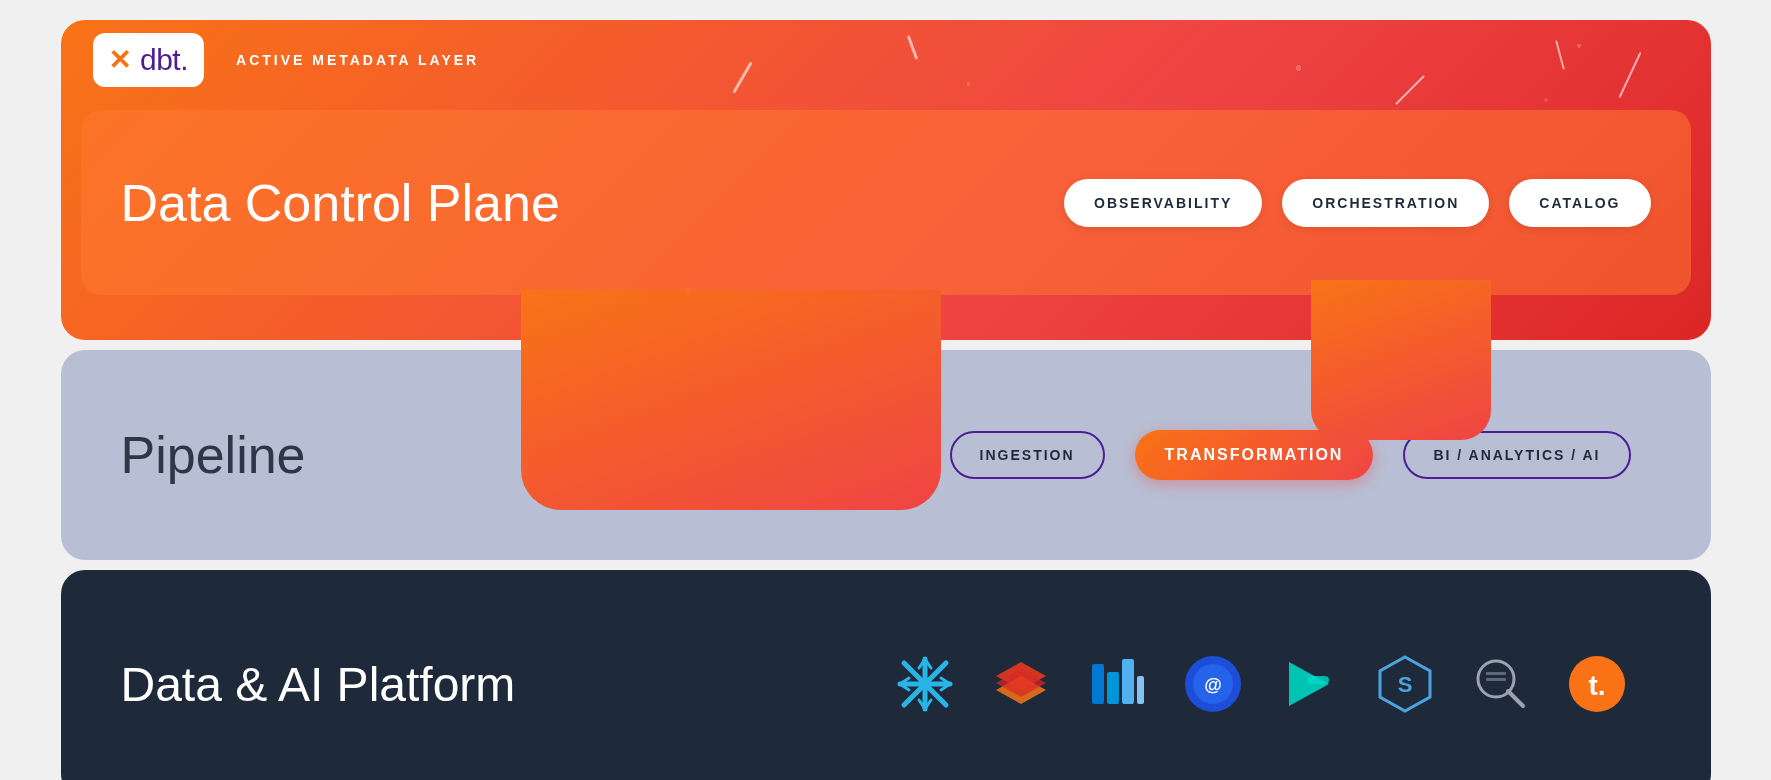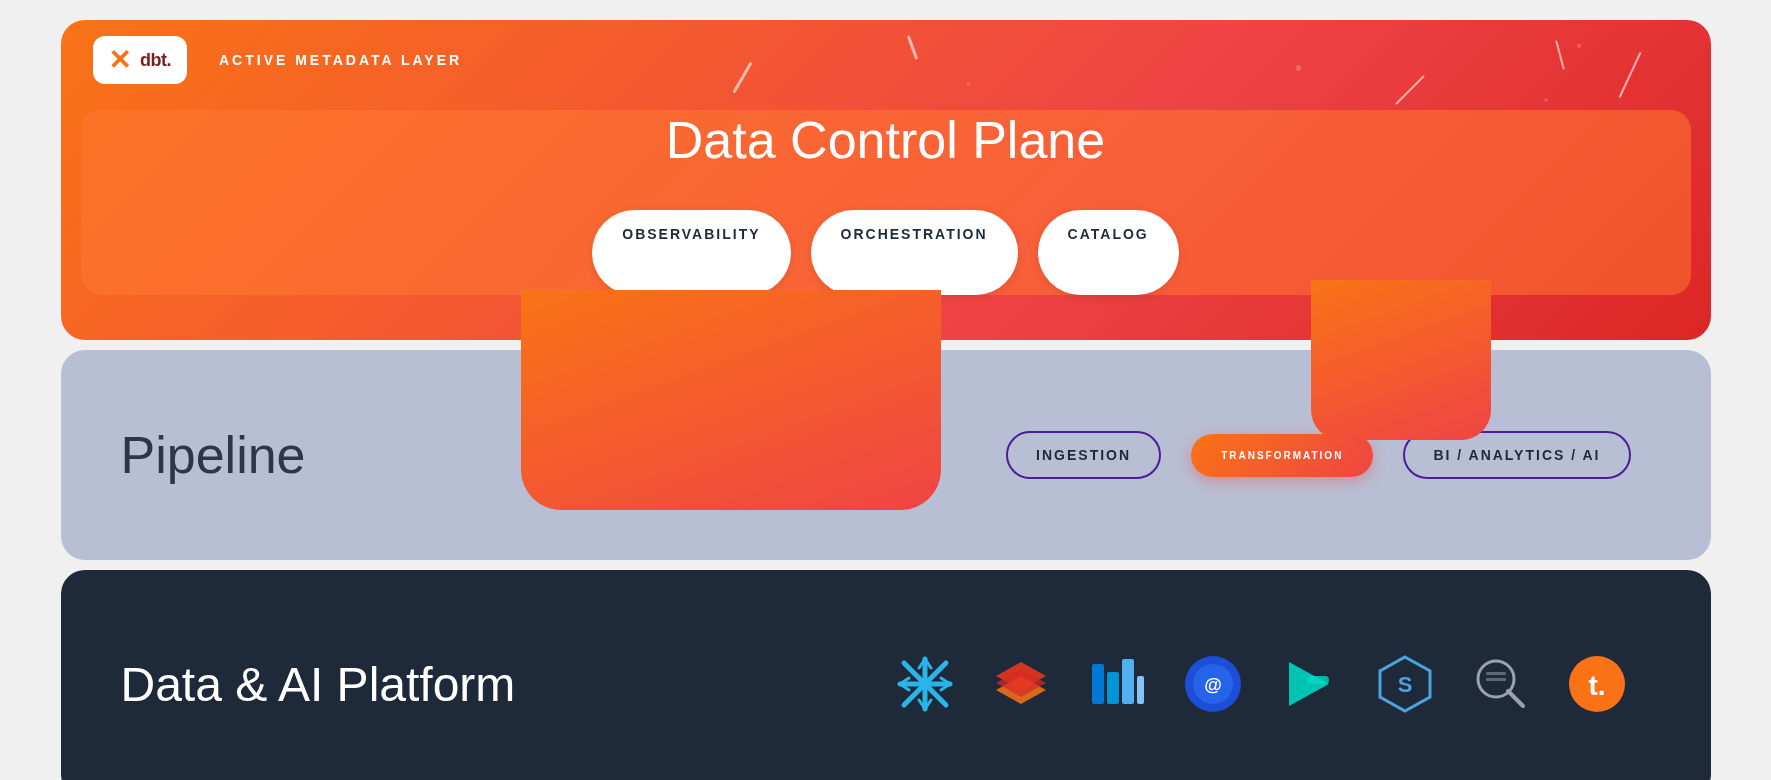--- a/index.html
+++ b/index.html
@@ -69,23 +69,23 @@
     }
 
     .dbt-logo-x {
       color: #f97316;
       font-size: 28px;
       font-weight: 900;
       line-height: 1;
     }
 
     .dbt-logo-text {
-      color: #7f1d1d;
-      font-size: 18px;
-      font-weight: 700;
+      color: #4c1d95;
+      font-size: 30px;
+      font-weight: 400;
       letter-spacing: -0.5px;
     }
 
     .active-metadata-label {
       color: white;
       font-size: 14px;
       font-weight: 600;
       letter-spacing: 3px;
       text-transform: uppercase;
     }
@@ -97,21 +97,20 @@
       left: 20px;
       right: 20px;
       height: 185px;
       background: rgba(255, 120, 50, 0.55);
       border-radius: 20px;
       z-index: 5;
       display: flex;
       align-items: center;
       padding: 0 40px;
       gap: 40px;
-      flex-direction: column;
     }
 
     .data-control-plane-title {
       color: white;
       font-size: 52px;
       font-weight: 300;
       white-space: nowrap;
       min-width: 380px;
     }
 
@@ -258,21 +257,21 @@
     .sparkle-2 { width: 3px; height: 25px; top: 15px; left: 850px; transform: rotate(-20deg); }
     .sparkle-3 { width: 2px; height: 40px; top: 50px; right: 300px; transform: rotate(45deg); }
     .sparkle-4 { width: 2px; height: 30px; top: 20px; right: 150px; transform: rotate(-15deg); }
     .sparkle-5 { width: 2px; height: 50px; top: 30px; right: 80px; transform: rotate(25deg); }
 
     
     .pill-orange {
       background: linear-gradient(135deg, #f97316, #ef4444);
       border-radius: 50px;
       padding: 16px 30px;
-      font-size: 10px;
+      font-size: 16px;
       font-weight: 700;
       letter-spacing: 2px;
       text-transform: uppercase;
       color: white;
       white-space: nowrap;
       box-shadow: 0 4px 15px rgba(239,68,68,0.4);
     }
   </style>
 </head>
 <body>

